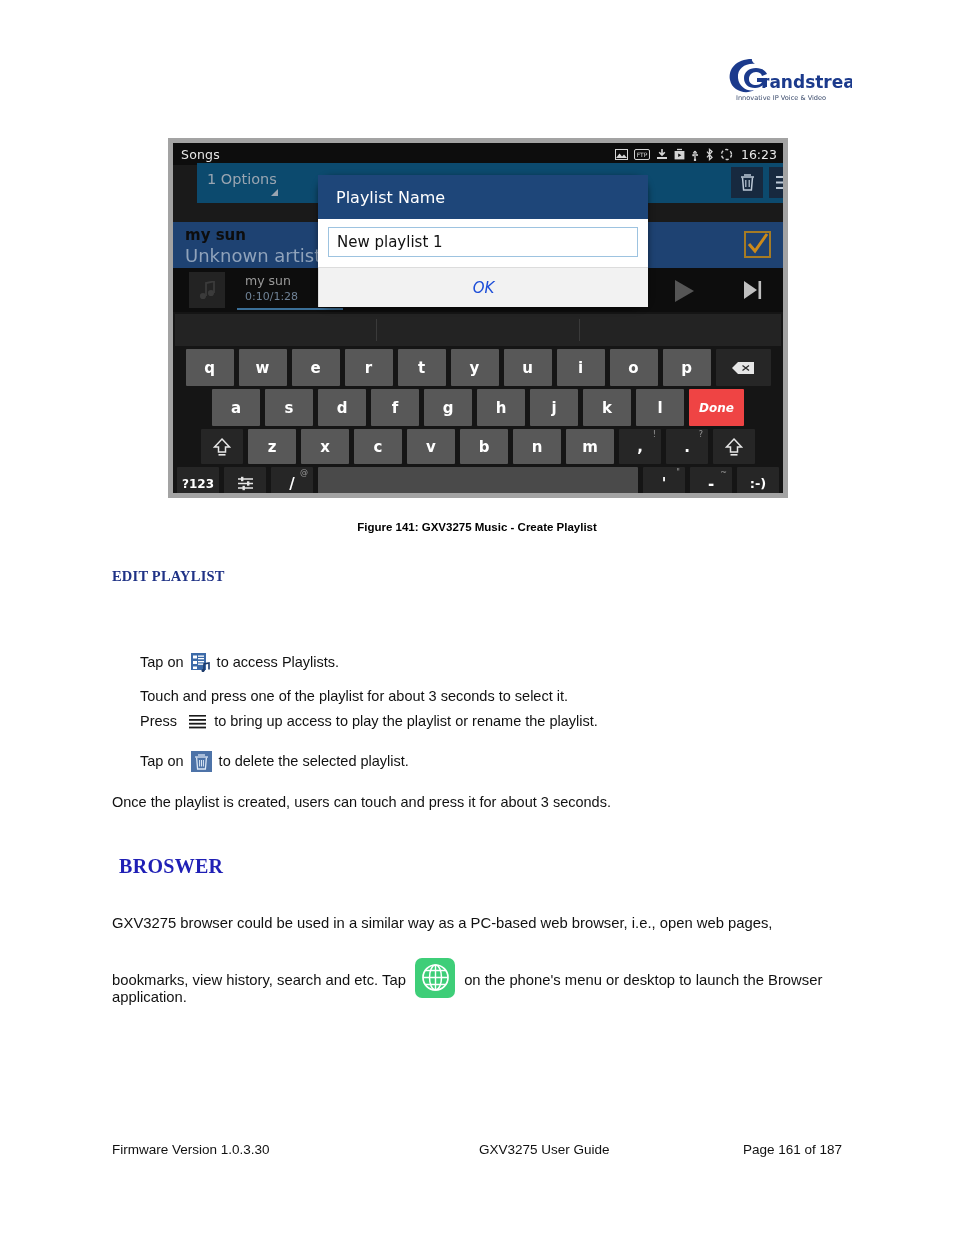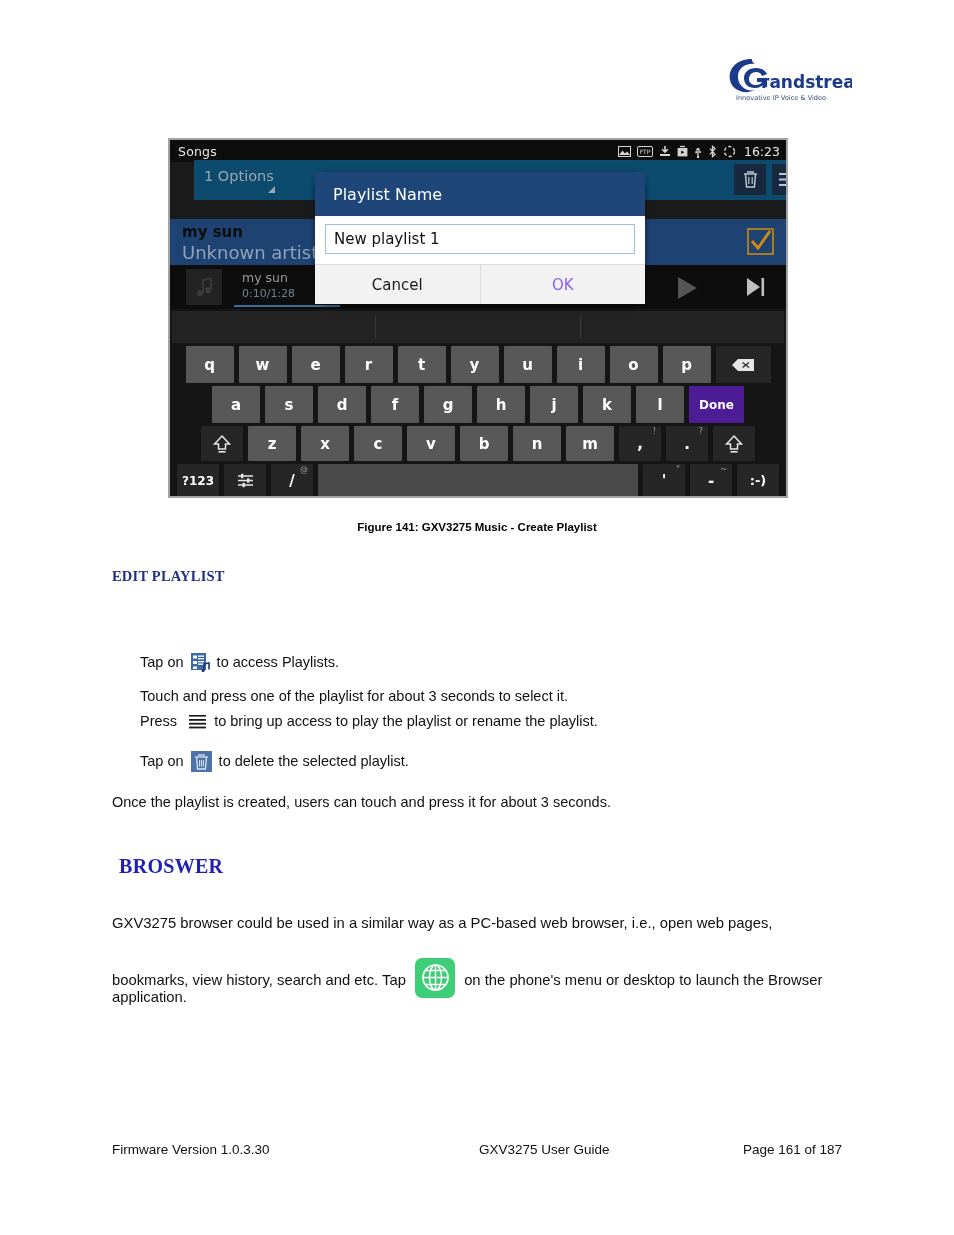--- a/index.html
+++ b/index.html
@@ -27,21 +27,21 @@
   .logo-svg { display:block; }
 
   
   .phone {
     position: absolute;
     left: 168px;
     top: 138px;
     width: 620px;
     height: 360px;
     background: #1a1a1a;
-    border: 2px solid #a3a3a3;
+    border: 5px solid #a3a3a3;
     box-sizing: border-box;
     overflow: hidden;
     font-family: "DejaVu Sans", sans-serif;
   }
 
   
   .statusbar {
     position: absolute; left:0; top:0; width:100%; height:22px;
     background: #0d0d0d;
     color: #e8e8e8;
@@ -168,21 +168,21 @@
   .key {
     background:#585858;
     color:#ffffff;
     font-size:15px; font-weight:bold;
     display:flex; align-items:center; justify-content:center;
     height:100%;
     position:relative;
     border-radius:1px;
   }
   .key.dark { background:#262626; }
-  .key.done { background:#4c1d95; font-size:12px; }
+  .key.done { background:#ef4444; font-size:12px;font-style:italic; }
   .key.w1 { width:48px; }
   .key.sp { width:320px; background:#4a4a4a; }
   .key.wide { width:55px; }
   .key.narrow { width:42px; }
   .key-sup {
     position:absolute; top:1px; right:5px;
     font-size:8px; font-weight:normal; color:#9a9a9a;
   }
   .key svg { display:block; }
 
@@ -470,23 +470,22 @@
   </div>
 
   <div style="position:absolute; left:145px; top:32px; width:330px; background:#f2f2f2; box-shadow:0 2px 6px rgba(0,0,0,.5);border-radius:15px;">
     <div style="background:#1e4679; height:44px; display:flex; align-items:center; padding-left:18px;">
       <span style="color:#ffffff; font-size:16px;">Playlist Name</span>
     </div>
     <div style="padding:8px 10px 10px 10px; background:#ffffff;">
       <input type="text" style="width: 100%; box-sizing: border-box; height: 30px; font-size: 15px; color: rgb(17, 17, 17); border: 1px solid rgb(157, 195, 224); outline: none; padding: 0px 8px; font-family: &quot;DejaVu Sans&quot;, sans-serif; background: rgb(255, 255, 255);" value="New playlist 1">
     </div>
     <div style="display:flex; border-top:1px solid #dcdcdc; height:39px; background:#f2f2f2;">
-      <span style="flex:1; display:flex; align-items:center; justify-content:center; font-size:15px; color:#1a1a1a;">Cancel</span>
       <span style="width:1px; background:#dcdcdc;"></span>
-      <span style="flex:1; display:flex; align-items:center; justify-content:center; font-size:15px; color:#8b5cf6;">OK</span>
+      <span style="flex:1; display:flex; align-items:center; justify-content:center; font-size:15px; color:#1d4ed8;font-style:italic;">OK</span>
     </div>
   </div>
 
 </div>
 
 <div class="fig-caption">Figure 141: GXV3275 Music - Create Playlist</div>
 
 <div class="h-sub">EDIT PLAYLIST</div>
 
 <div class="body-txt p-indent" style="top:637px;">

